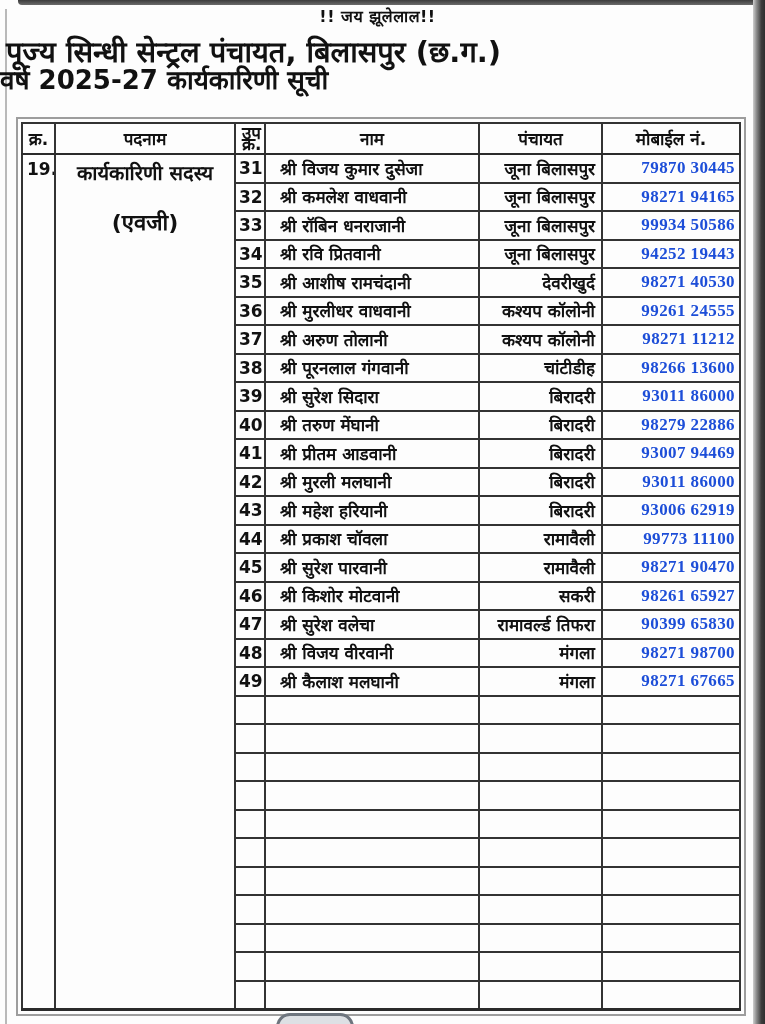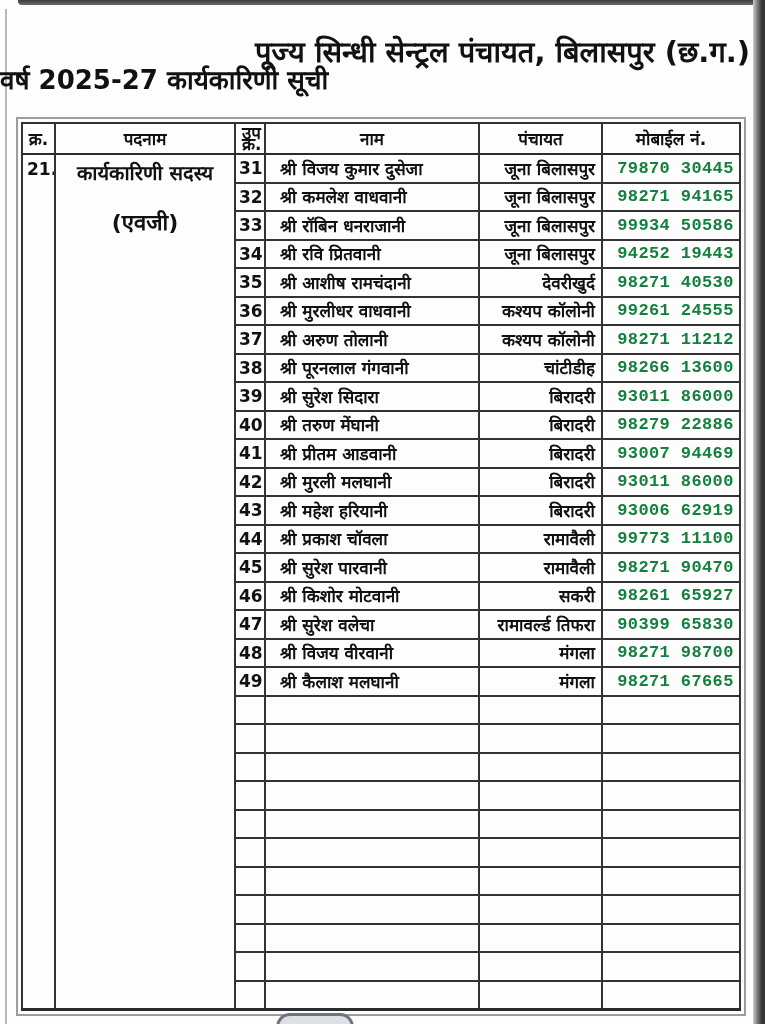--- a/index.html
+++ b/index.html
@@ -26,21 +26,21 @@
     position:absolute; top:0; bottom:0; right:0; width:12px;
     background:linear-gradient(to right,#cfcfcf 0%,#8a8a8a 30%,#3d3d3d 70%,#2f2f2f 100%);
   }
   
   .slogan {
     position:absolute; top:5px; left:0; width:755px;
     text-align:center; font-size:16px; font-weight:bold; letter-spacing:0.5px;
   }
   .title {
     position:absolute; top:25px; left:0; width:744px; margin:6px;
-    text-align:right; font-size:29px; font-weight:bold;
+    text-align:left; font-size:29px; font-weight:bold;
   }
   .subtitle {
     position:absolute; top:61px; left:0; width:755px; margin:0;
     text-align:left; font-size:26px; font-weight:bold;
   }
   
   table.roster {
     position:absolute; top:122px; left:21px;
     width:718px; table-layout:fixed; border-collapse:collapse;
     border:2.5px solid #2b2b2b; border-bottom-width:3.5px;
@@ -64,38 +64,39 @@
     vertical-align:top; text-align:left;
     padding:4px 1px 0 4px; font-size:17px;
   }
   td.group-desig { vertical-align:top; text-align:center; padding-top:4px; }
   .gd1 { font-size:20px; font-weight:bold; }
   .gd2 { font-size:22px; font-weight:bold; margin-top:20px; }
   td.c-sno  { text-align:left;  padding:0 1px 0 3px; font-size:15.5px; }
   td.c-name { text-align:left;  padding-left:14px; }
   td.c-pan  { text-align:right; padding-right:6px; }
   td.c-mob  {
-    text-align:center; padding-left:13px;
-    font-family:Liberation Mono, monospace;
-    font-size:18px; font-weight:700; letter-spacing:0.4px; color:#15803d;
+    text-align:right; padding-left:13px;
+    font-family:Liberation Serif, serif;
+    font-size:18px; font-weight:700; letter-spacing:0.4px; color:#1d4ed8;
   }
   
   .pill {
     position:absolute; top:1013px; left:276px; width:78px; height:30px;
     background:#dde0e4; border:3px solid #6e757e; border-radius:14px;
     box-sizing:border-box;
   }
 </style>
 </head>
 <body>
 
 <div class="sheet">
   <div class="top-edge"></div>
   <div class="left-edge"></div>
 
+  <div class="slogan">!! जय झूलेलाल!!</div>
   <h1 class="title">पूज्य सिन्धी सेन्ट्रल पंचायत, बिलासपुर (छ.ग.)</h1>
   <h2 class="subtitle">वर्ष 2025-27 कार्यकारिणी सूची</h2>
 
   <table class="roster">
     <colgroup>
       <col style="width:33px">
       <col style="width:180px">
       <col style="width:30px">
       <col style="width:214px">
       <col style="width:123px">
@@ -109,21 +110,21 @@
           <span>उप</span>
           <span>क्र.</span>
         </th>
         <th>नाम</th>
         <th>पंचायत</th>
         <th>मोबाईल नं.</th>
       </tr>
     </thead>
     <tbody>
         <tr class="brow">
-          <td class="group-sno" rowspan="30">21.</td>
+          <td class="group-sno" rowspan="30">19.</td>
           <td class="group-desig" rowspan="30">
             <div class="gd1">कार्यकारिणी सदस्य</div>
             <div class="gd2">(एवजी)</div>
           </td>
           <td class="c-sno">31.</td>
           <td class="c-name">श्री विजय कुमार दुसेजा</td>
           <td class="c-pan">जूना बिलासपुर</td>
           <td class="c-mob">79870 30445</td>
         </tr>
         <tr class="brow">

